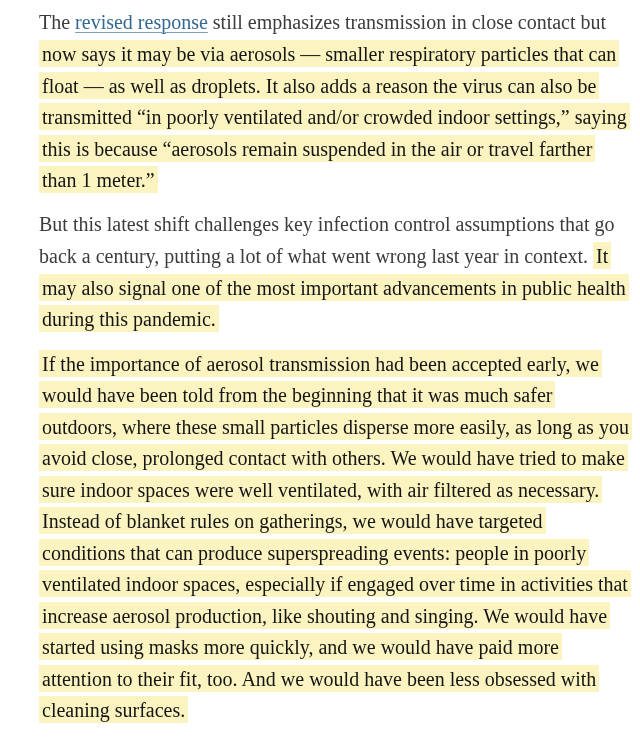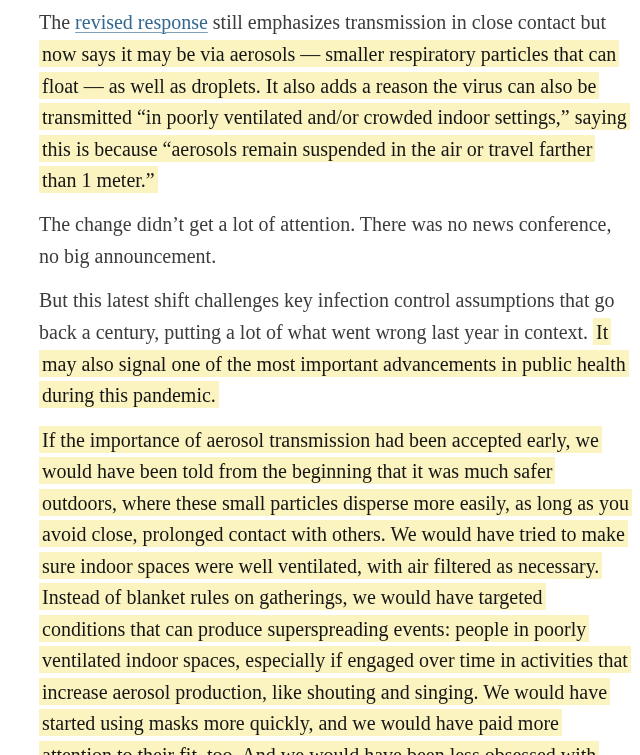--- a/index.html
+++ b/index.html
@@ -47,16 +47,15 @@
     -webkit-box-decoration-break: clone;
     box-decoration-break: clone;
     margin-top: 16px;
   }
 </style>
 </head>
 <body>
 
 <article data-name="article-body">
     <p data-name="paragraph"><span data-name="body-text">The </span><a href="#" data-name="revised-response-link">revised response</a><span data-name="body-text"> still emphasizes transmission in close contact but </span><mark data-name="highlighted-text">now says it may be via aerosols — smaller respiratory particles that can float — as well as droplets. It also adds a reason the virus can also be transmitted “in poorly ventilated and/or crowded indoor settings,” saying this is because “aerosols remain suspended in the air or travel farther than 1 meter.”</mark></p>
-    <p data-name="paragraph"><span data-name="body-text">The change didn’t get a lot of attention. There was no news conference, no big announcement.</span></p>
     <p data-name="paragraph"><span data-name="body-text">But this latest shift challenges key infection control assumptions that go back a century, putting a lot of what went wrong last year in context. </span><mark data-name="highlighted-text">It may also signal one of the most important advancements in public health during this pandemic.</mark></p>
     <p data-name="paragraph"><mark data-name="highlighted-text">If the importance of aerosol transmission had been accepted early, we would have been told from the beginning that it was much safer outdoors, where these small particles disperse more easily, as long as you avoid close, prolonged contact with others. We would have tried to make sure indoor spaces were well ventilated, with air filtered as necessary. Instead of blanket rules on gatherings, we would have targeted conditions that can produce superspreading events: people in poorly ventilated indoor spaces, especially if engaged over time in activities that increase aerosol production, like shouting and singing. We would have started using masks more quickly, and we would have paid more attention to their fit, too. And we would have been less obsessed with cleaning surfaces.</mark></p>
   </article>
 
 </body></html>

